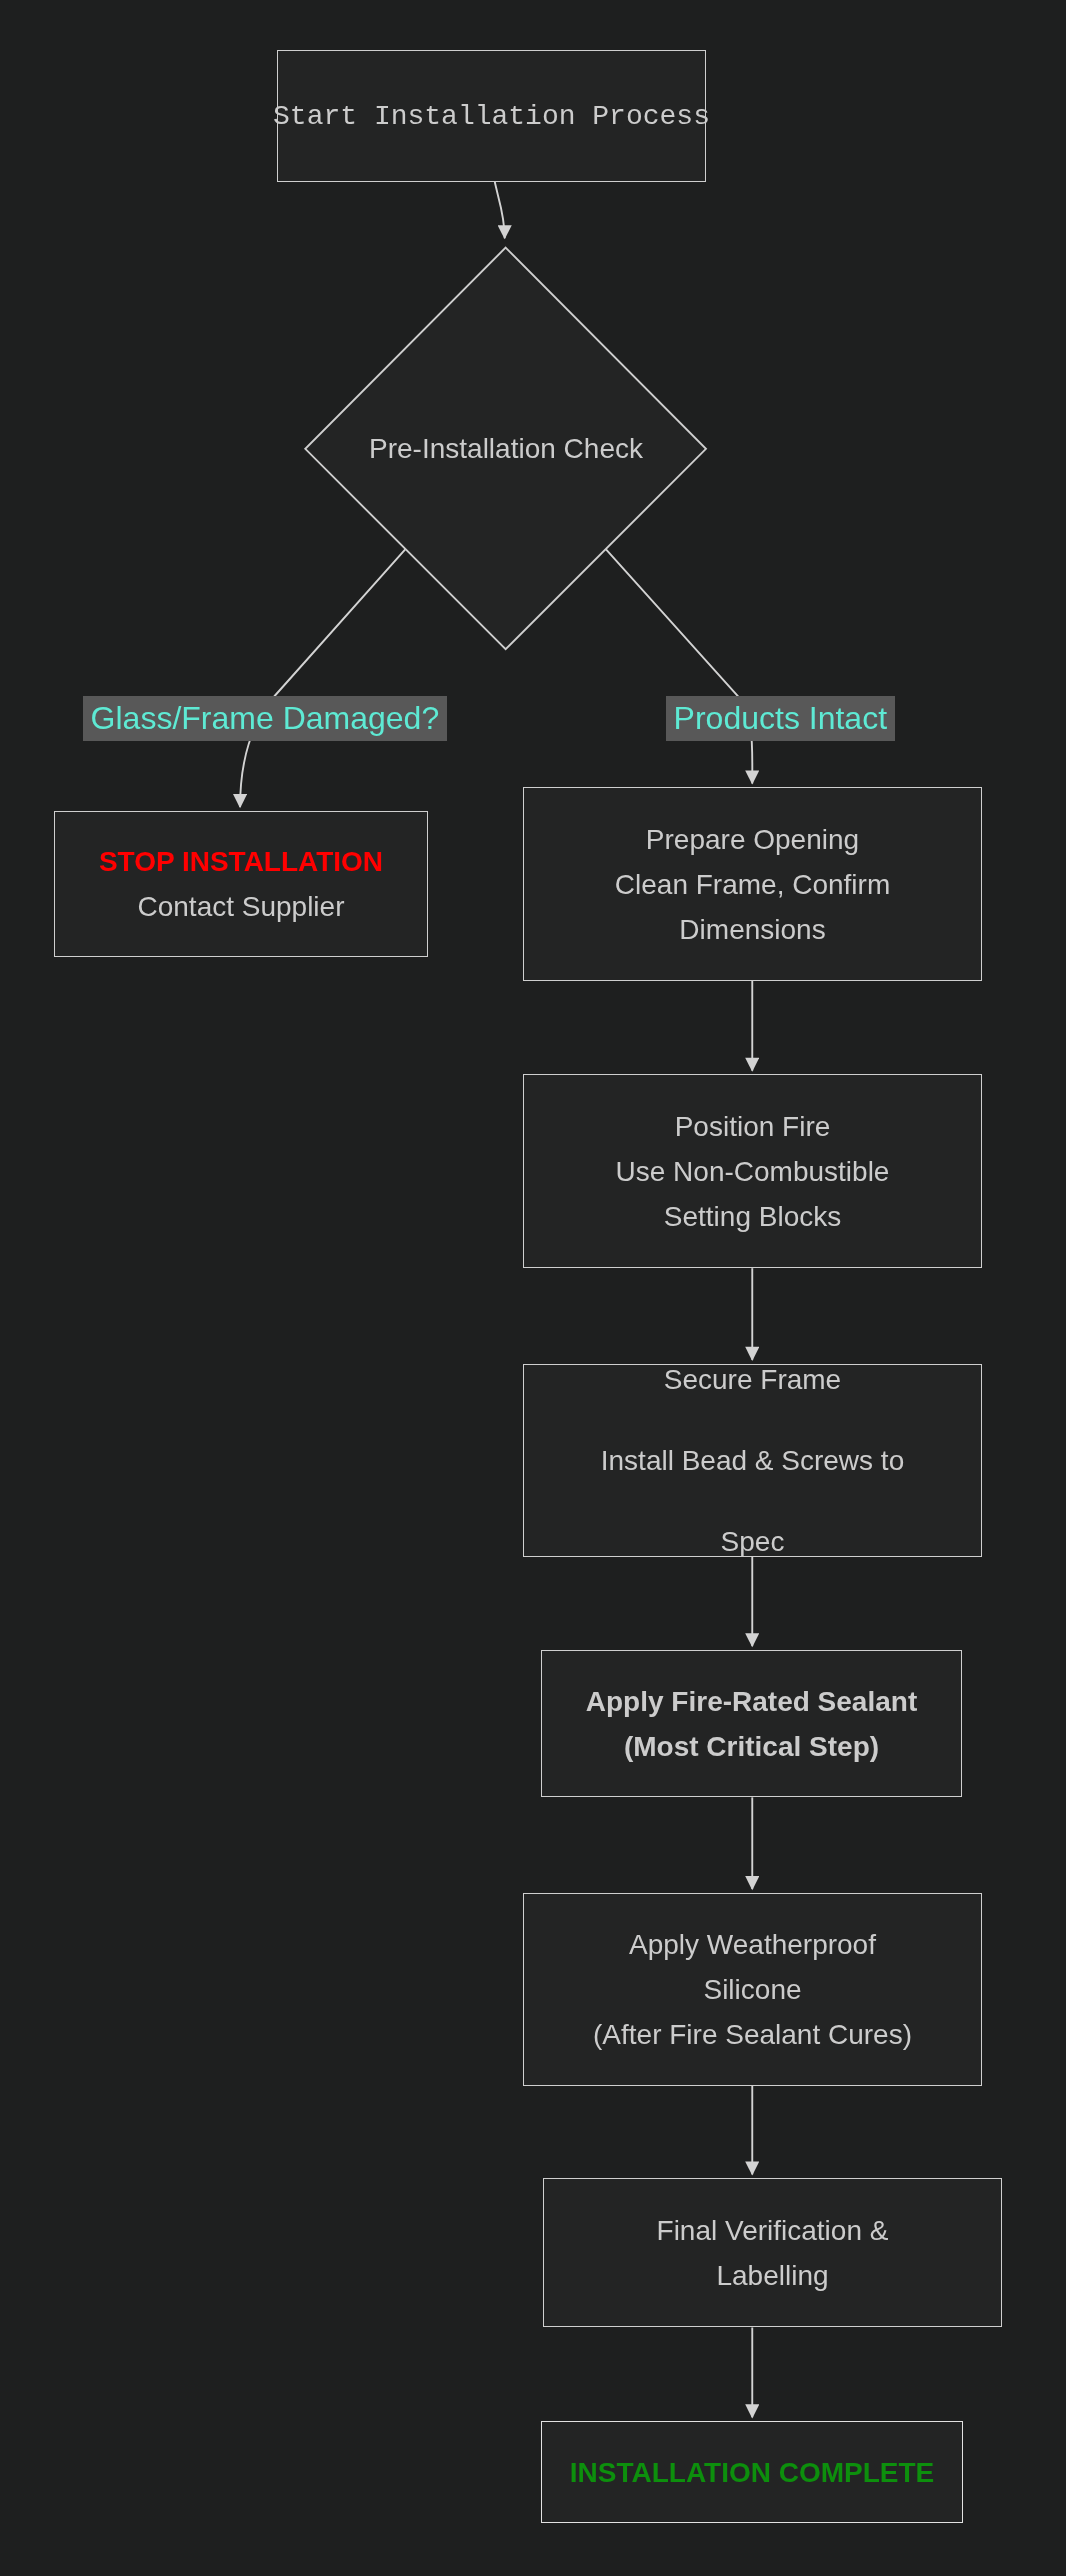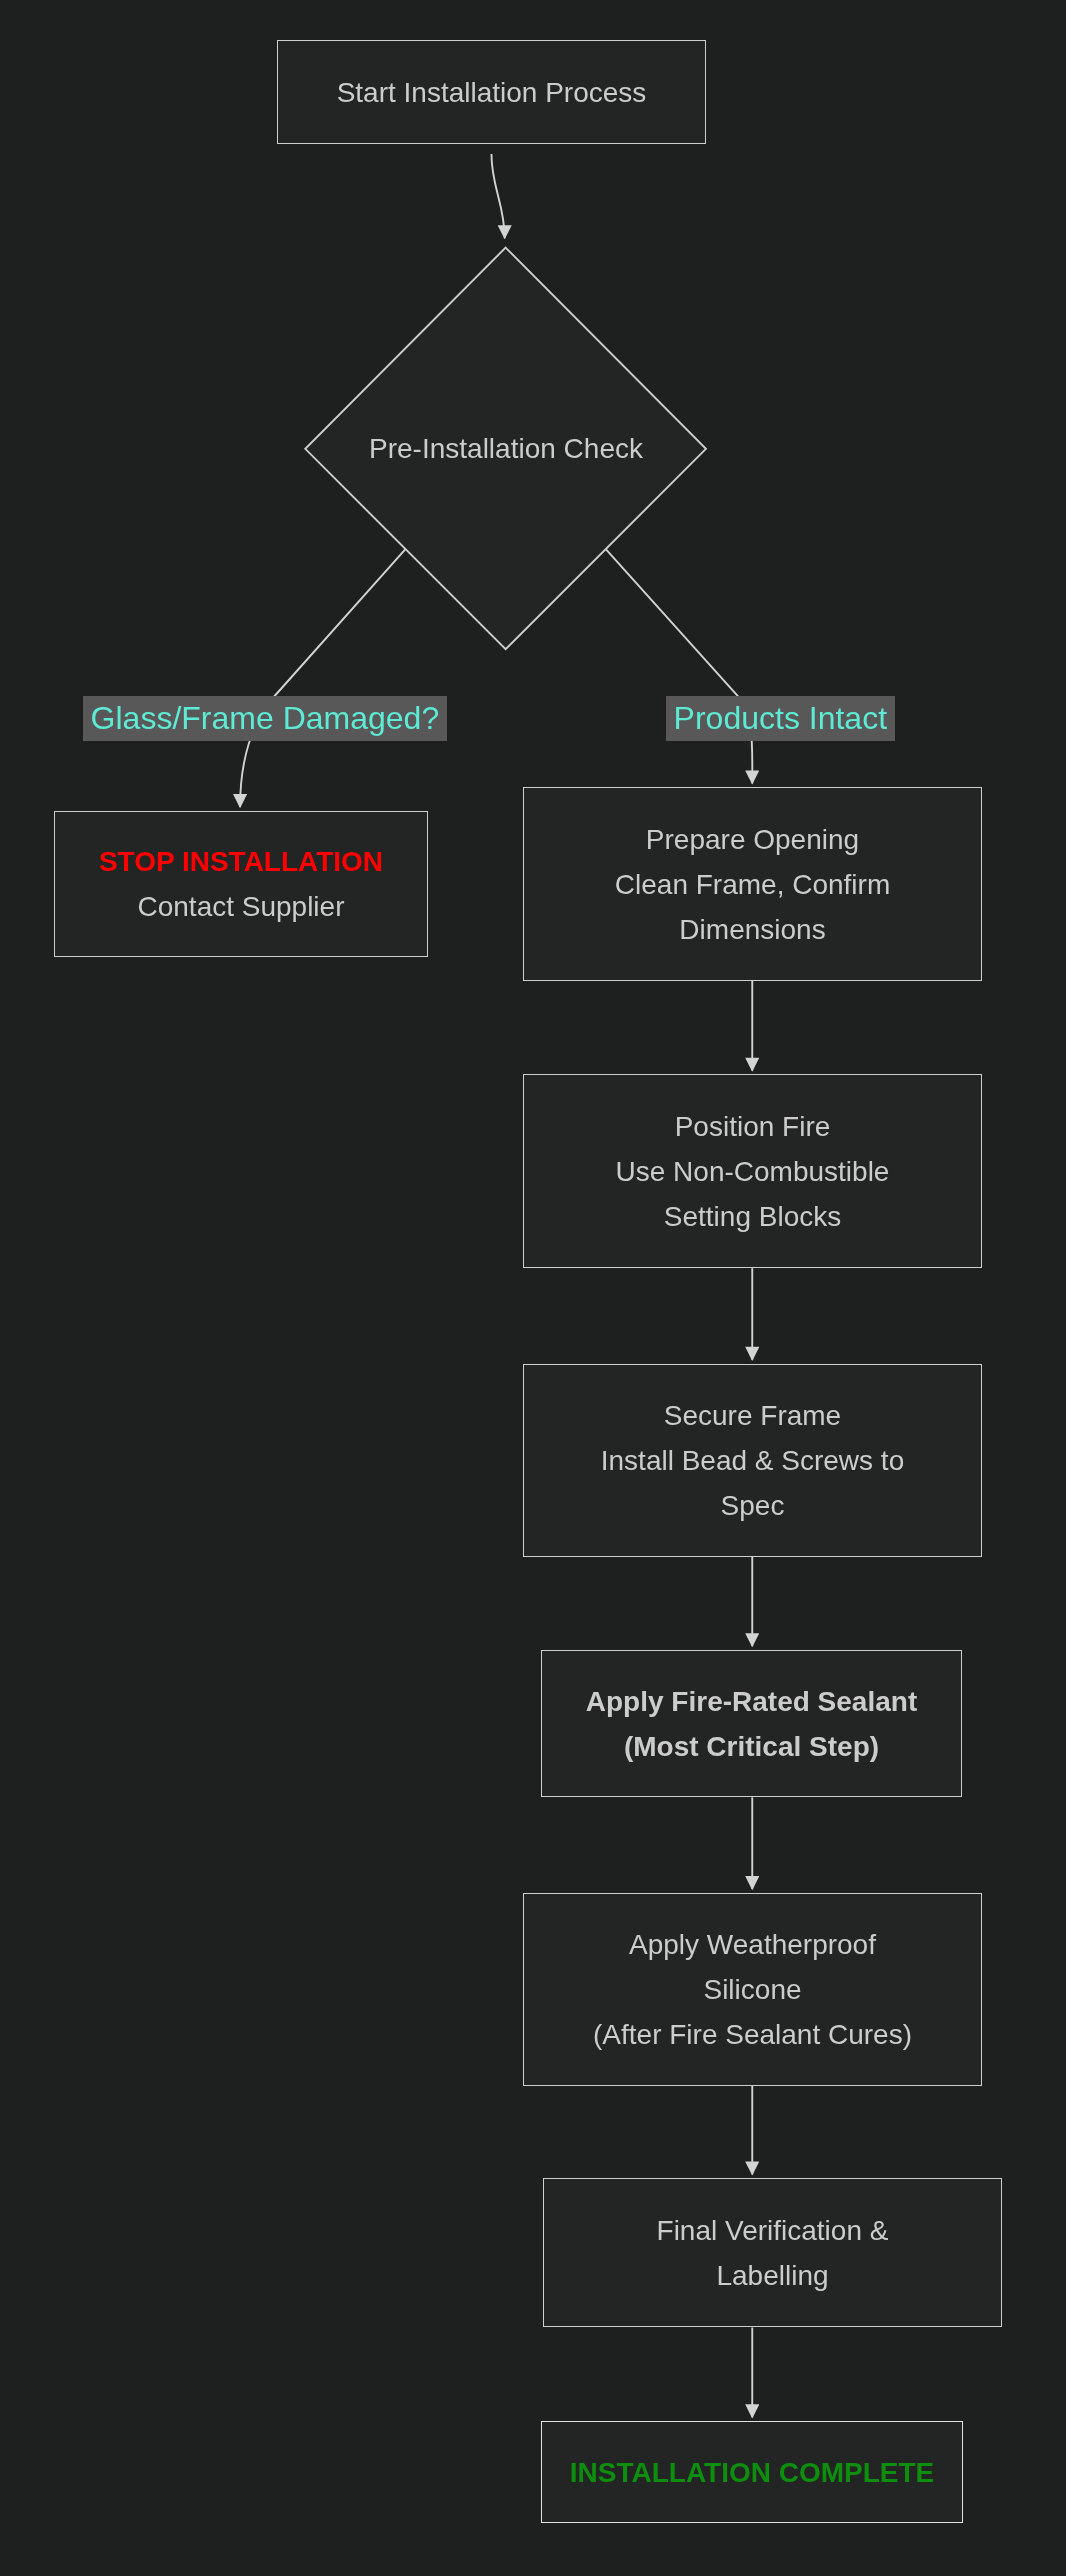--- a/index.html
+++ b/index.html
@@ -71,21 +71,21 @@
       <path d="M796,1342 L796,1439" marker-end="url(#arrow)"></path>
       <path d="M796,1647 L796,1742" marker-end="url(#arrow)"></path>
       <path d="M796,1902 L796,1999" marker-end="url(#arrow)"></path>
       <path d="M796,2207 L796,2301" marker-end="url(#arrow)"></path>
       <path d="M796,2463 L796,2558" marker-end="url(#arrow)"></path>
     </g>
 
     <polygon points="535,262 747,475 535,687 323,475" fill="#232424" stroke="#cfcfcf" stroke-width="2"></polygon>
   </svg>
 
-  <div class="node" style="left:277px; top:40px; width:429px; height:104px;">
+  <div class="node" style="left:277px; top:50px; width:429px; height:132px;font-family:Liberation Mono, monospace;">
     <span>Start Installation Process</span>
   </div>
 
   <div class="diamond-label" style="left:317px; top:426px; width:378px; height:45px;">Pre-Installation Check</div>
 
   <div class="edge-label" style="left:83px; top:696px;">Glass/Frame Damaged?</div>
 
   <div class="edge-label" style="left:666px; top:696px;">Products Intact</div>
 
   <div class="node" style="left:54px; top:811px; width:374px; height:146px;">
@@ -98,21 +98,21 @@
     <span>Clean Frame, Confirm</span>
     <span>Dimensions</span>
   </div>
 
   <div class="node" style="left:523px; top:1074px; width:459px; height:194px;">
     <span>Position Fire</span>
     <span>Use Non-Combustible</span>
     <span>Setting Blocks</span>
   </div>
 
-  <div class="node" style="left:523px; top:1364px; width:459px; height:193px;">
+  <div class="node" style="left:523px; top:1364px; width:459px; height:193px;gap:36px;">
     <span>Secure Frame</span>
     <span>Install Bead &amp; Screws to</span>
     <span>Spec</span>
   </div>
 
   <div class="node" style="left:541px; top:1650px; width:421px; height:147px;font-weight:bold;">
     <span>Apply Fire-Rated Sealant</span>
     <span>(Most Critical Step)</span>
   </div>
 

